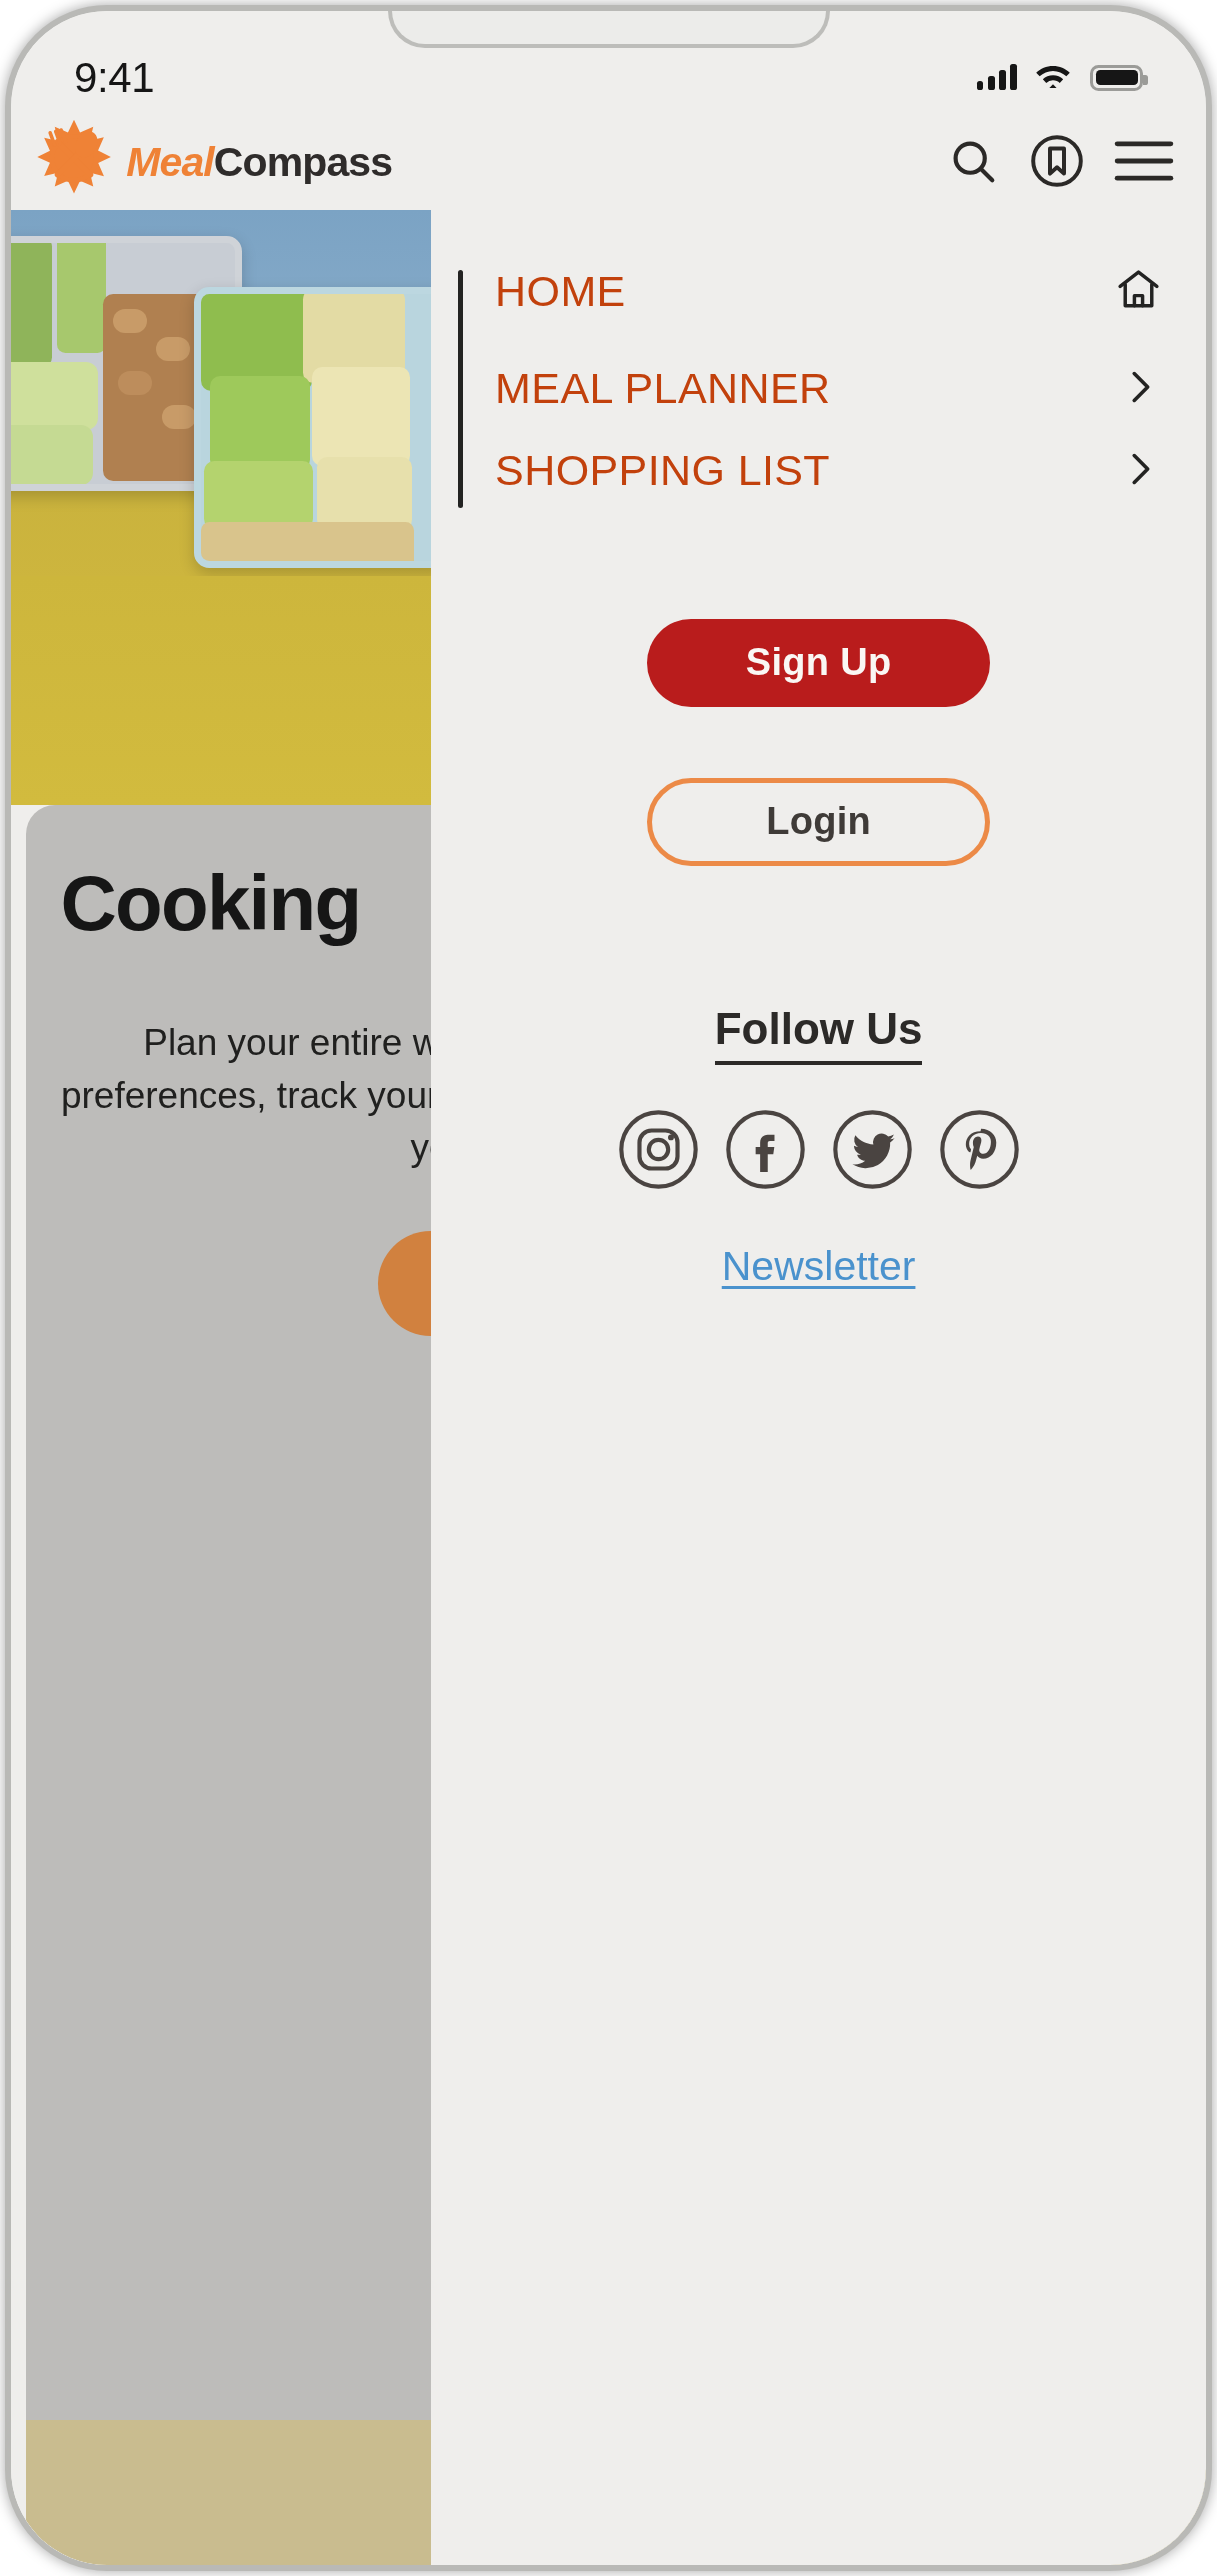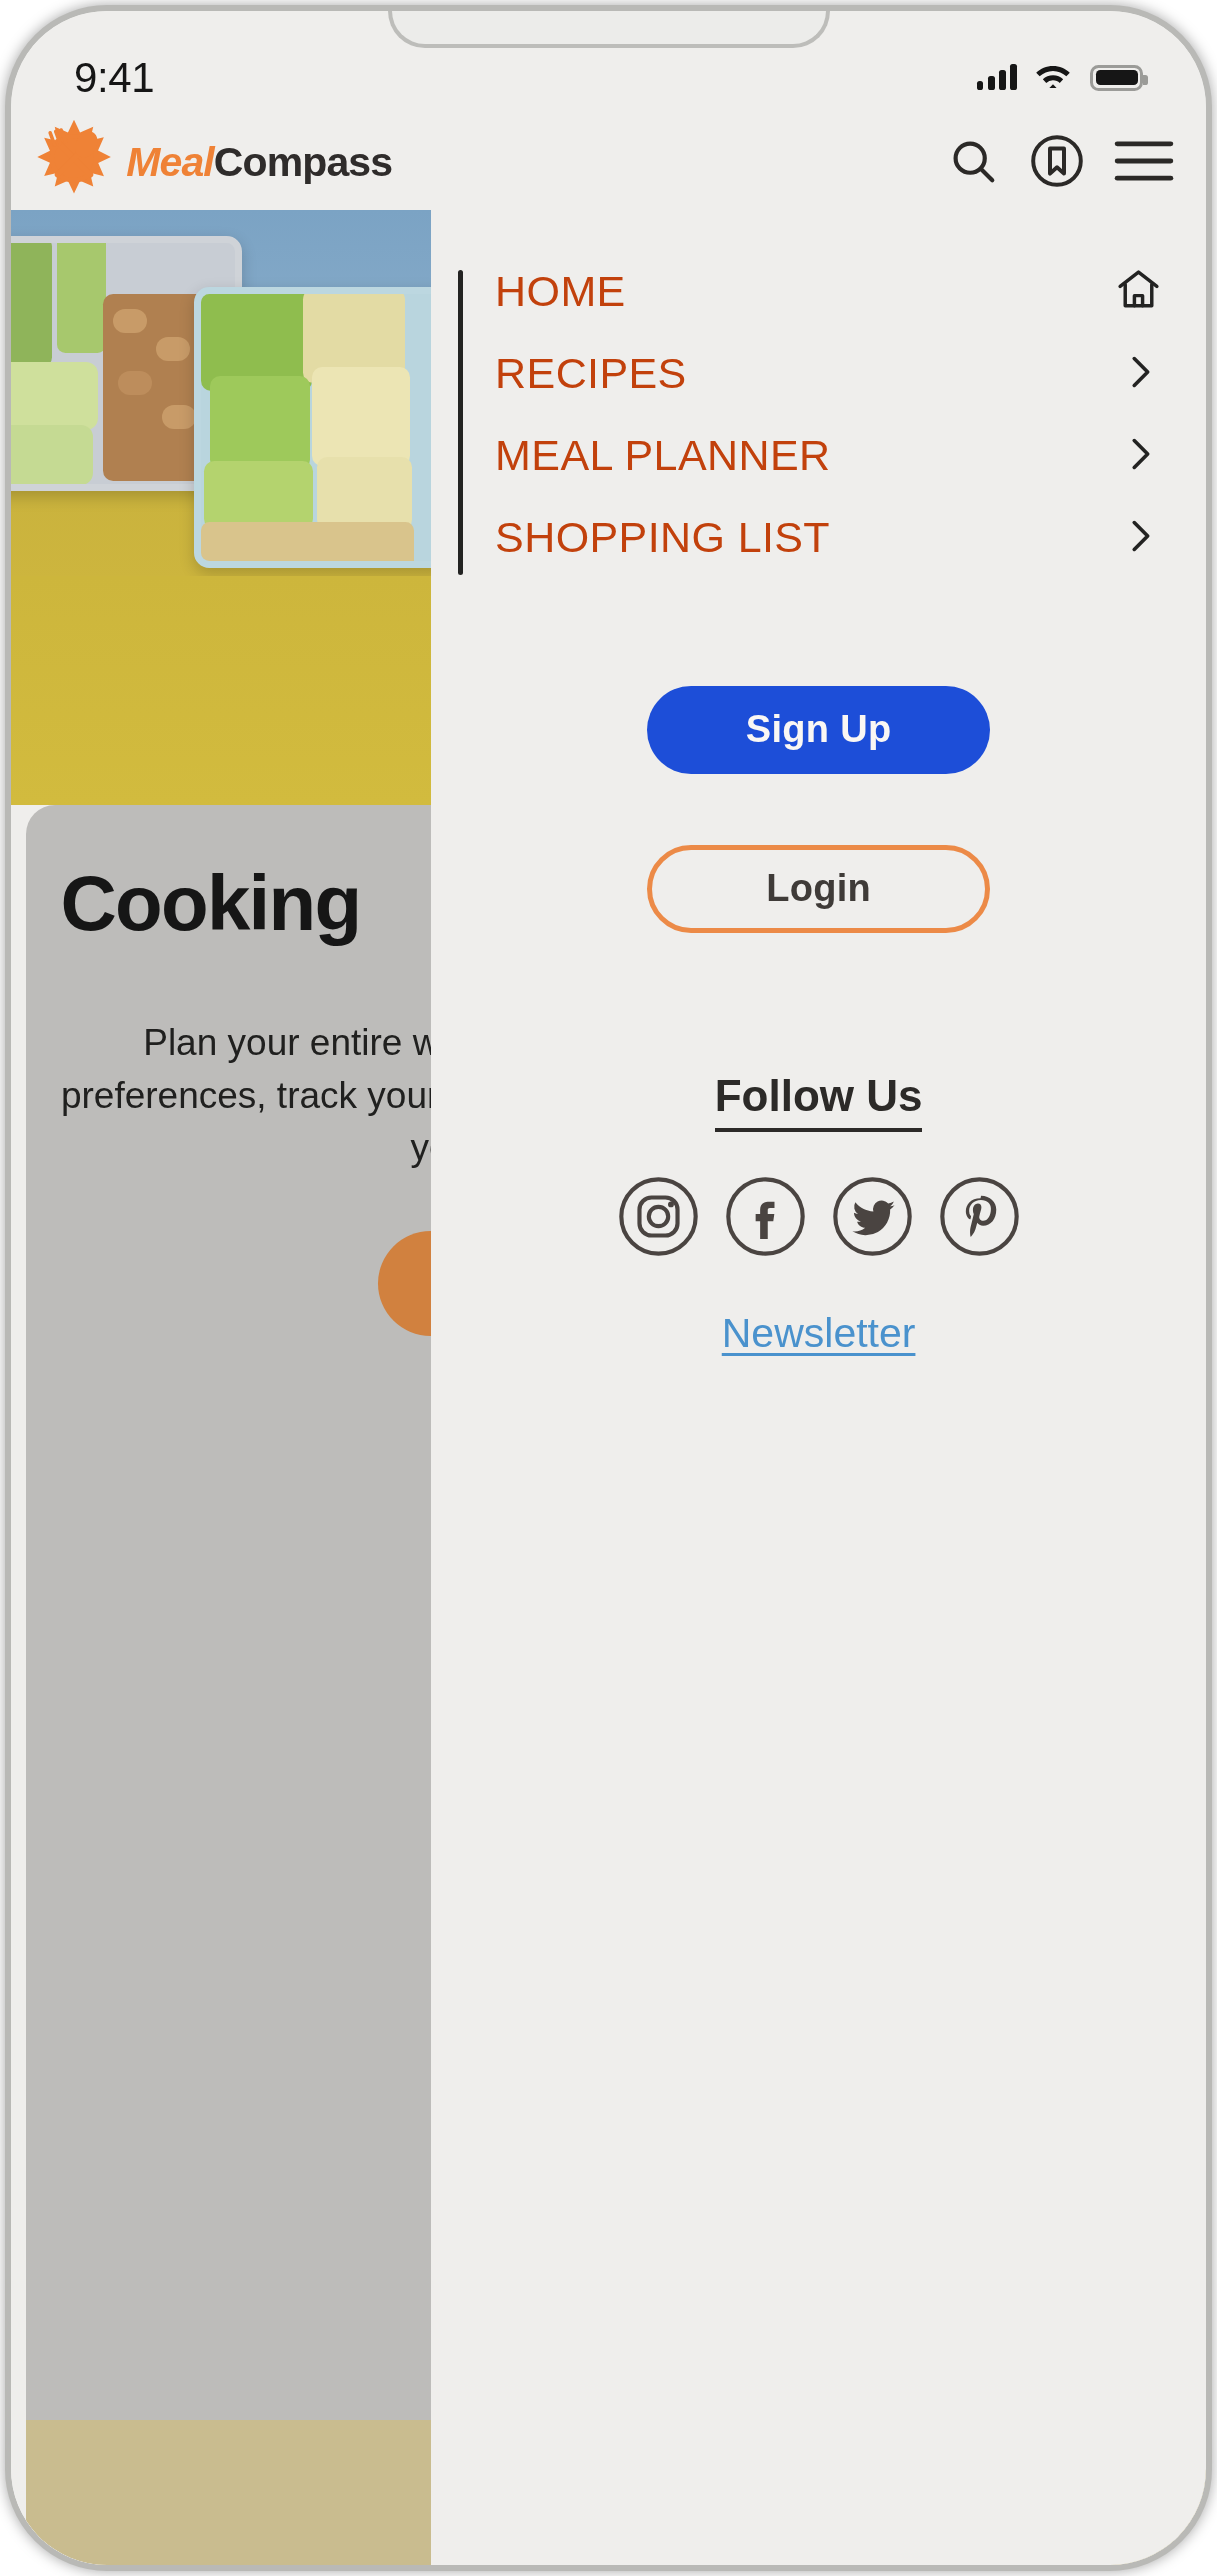--- a/index.html
+++ b/index.html
@@ -99,21 +99,21 @@
   }
   .navlabel { font-size:43px; color:#c2410c; letter-spacing:0.4px; font-family:"Liberation Sans", sans-serif; }
   .navspacer { height:15.3px; }
 
   .cta-zone { margin-top:99px; display:flex; flex-direction:column; align-items:center; gap:31px; }
   .btn-pill {
     width:343px; height:88px; border-radius:49px;
     display:flex; align-items:center; justify-content:center;
     font-size:38px; font-weight:800; letter-spacing:0.3px;
   }
-  .btn-signup { background:#1d4ed8; color:#faf7f4; }
+  .btn-signup { background:#b91c1c; color:#faf7f4; }
   .btn-login { background:transparent; border:5.1px solid #ec8a47; color:#3f3b38;margin-top:40px; }
 
   .social-zone { margin-top:138px; display:flex; flex-direction:column; align-items:center; }
   .follow-us {
     font-size:44px; font-weight:700; color:#2c2a28;
     border-bottom:4.3px solid #2c2a28; padding-bottom:6.8px;
   }
   .social-row { margin-top:43px; display:flex; gap:24px; }
   .newsletter {
     margin-top:49px; font-size:41px; color:#4a92cd;
@@ -179,28 +179,20 @@
               <svg width="49" height="49" viewBox="0 0 24 24" fill="none" stroke="#232322" stroke-width="1.7" stroke-linecap="round" stroke-linejoin="round">
                 <path d="M3 10.5 12 3.5l9 7"></path>
                   <path d="M5.5 9.6V20h13V9.6"></path>
                   <path d="M10 20v-5h4v5"></path>
               </svg>
             </span>
           </div>
 
           <div class="navspacer"></div>
 
-          <div class="navitem">
-            <span class="navlabel">RECIPES</span>
-            <span>
-              <svg width="46" height="46" viewBox="0 0 24 24" fill="none" stroke="#232322" stroke-width="1.9" stroke-linecap="round" stroke-linejoin="round">
-                  <path d="M9 5l7 7-7 7"></path>
-                </svg>
-            </span>
-          </div>
 
           <div class="navspacer"></div>
 
           <div class="navitem">
             <span class="navlabel">MEAL PLANNER</span>
             <span>
               <svg width="46" height="46" viewBox="0 0 24 24" fill="none" stroke="#232322" stroke-width="1.9" stroke-linecap="round" stroke-linejoin="round">
                   <path d="M9 5l7 7-7 7"></path>
                 </svg>
             </span>

